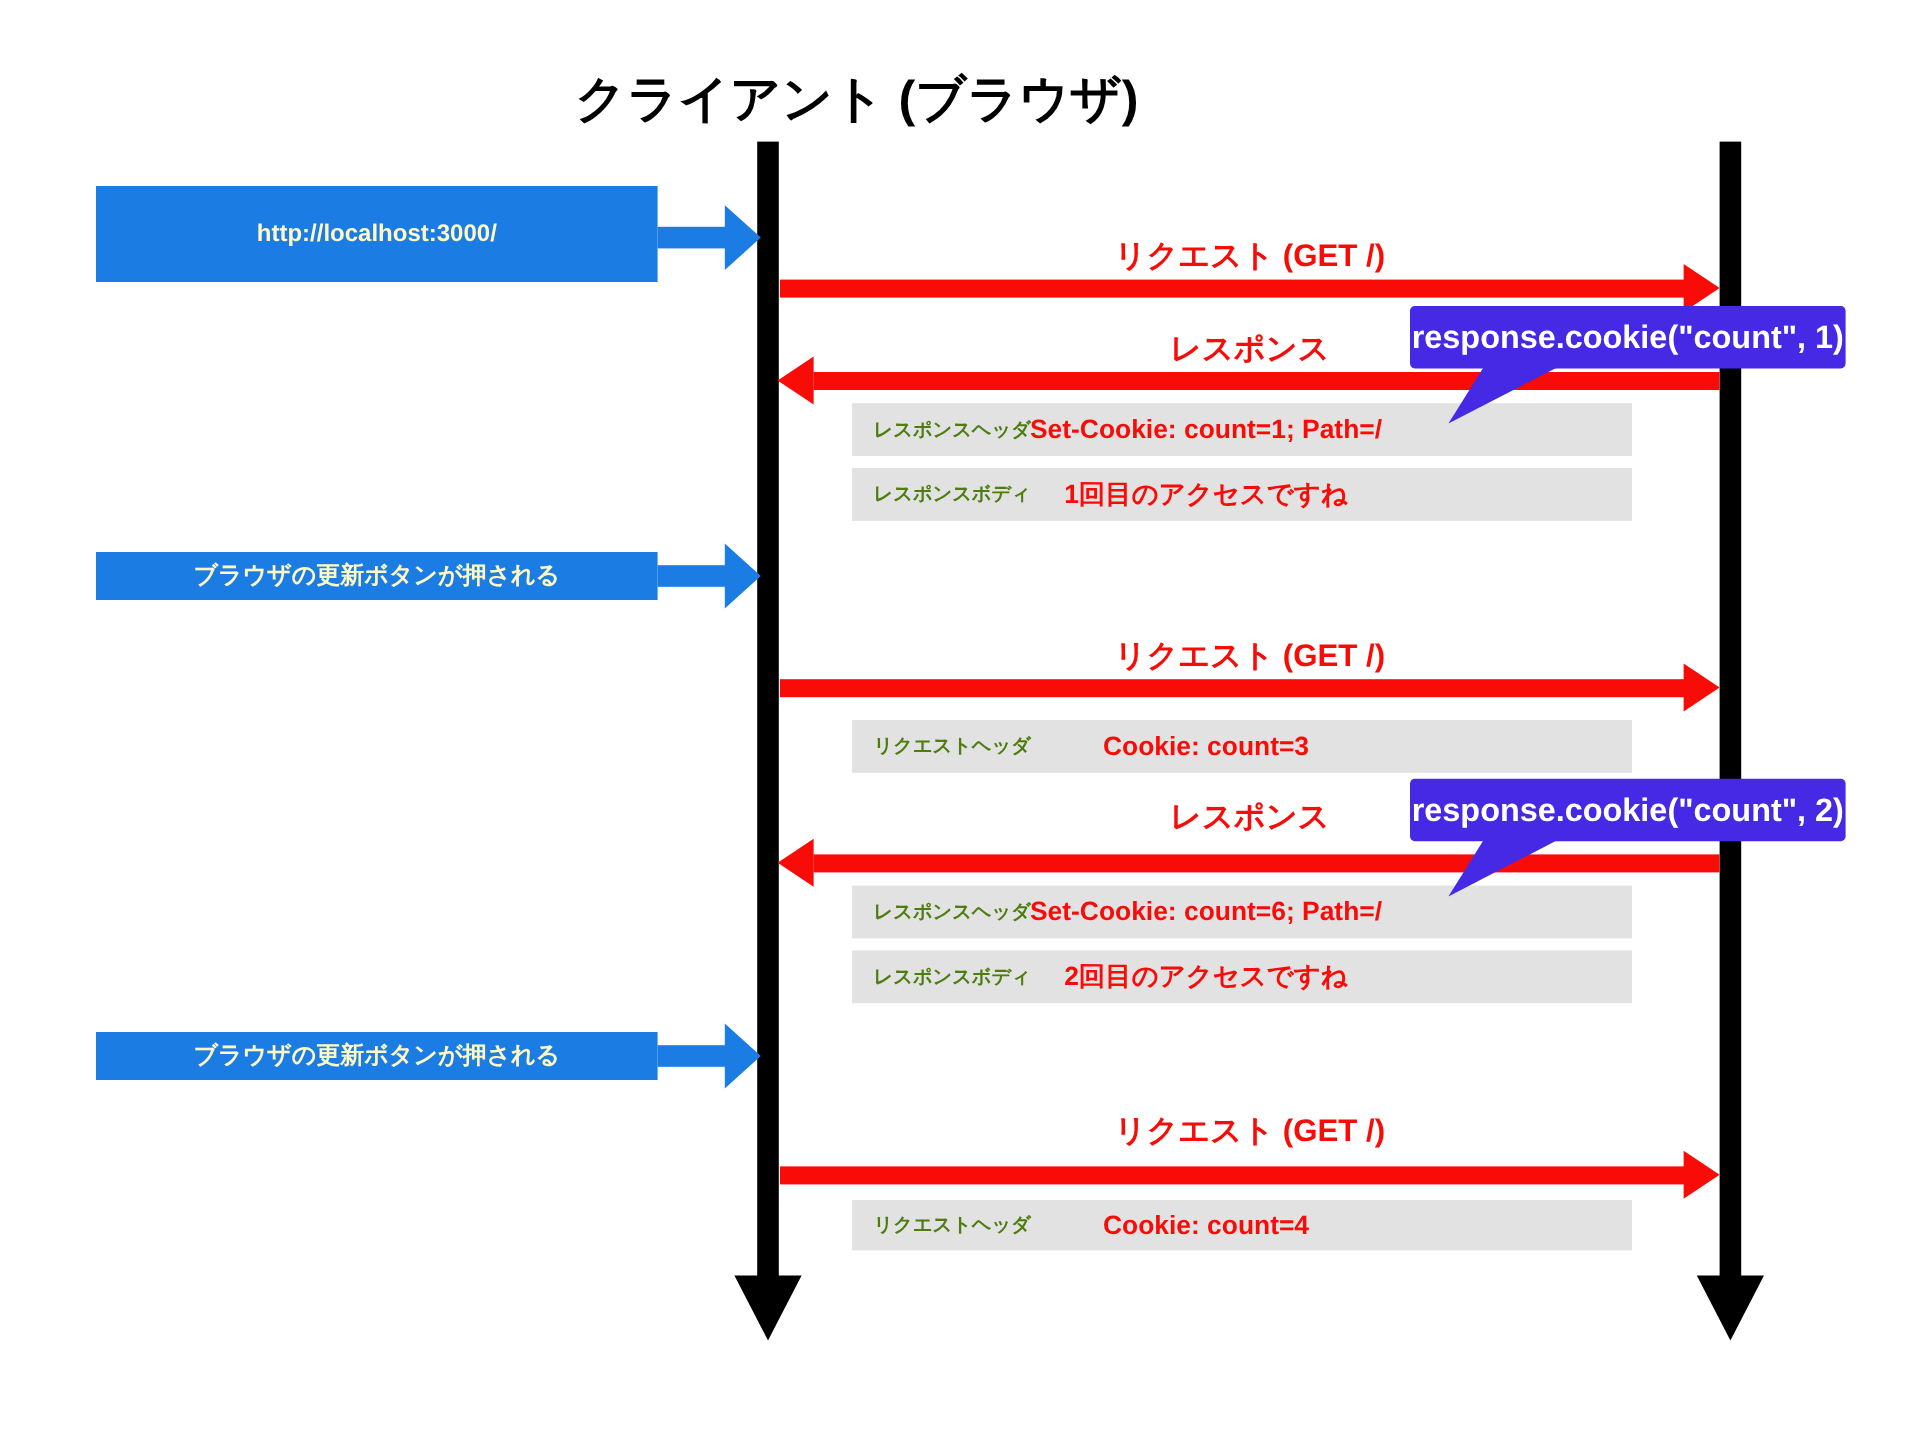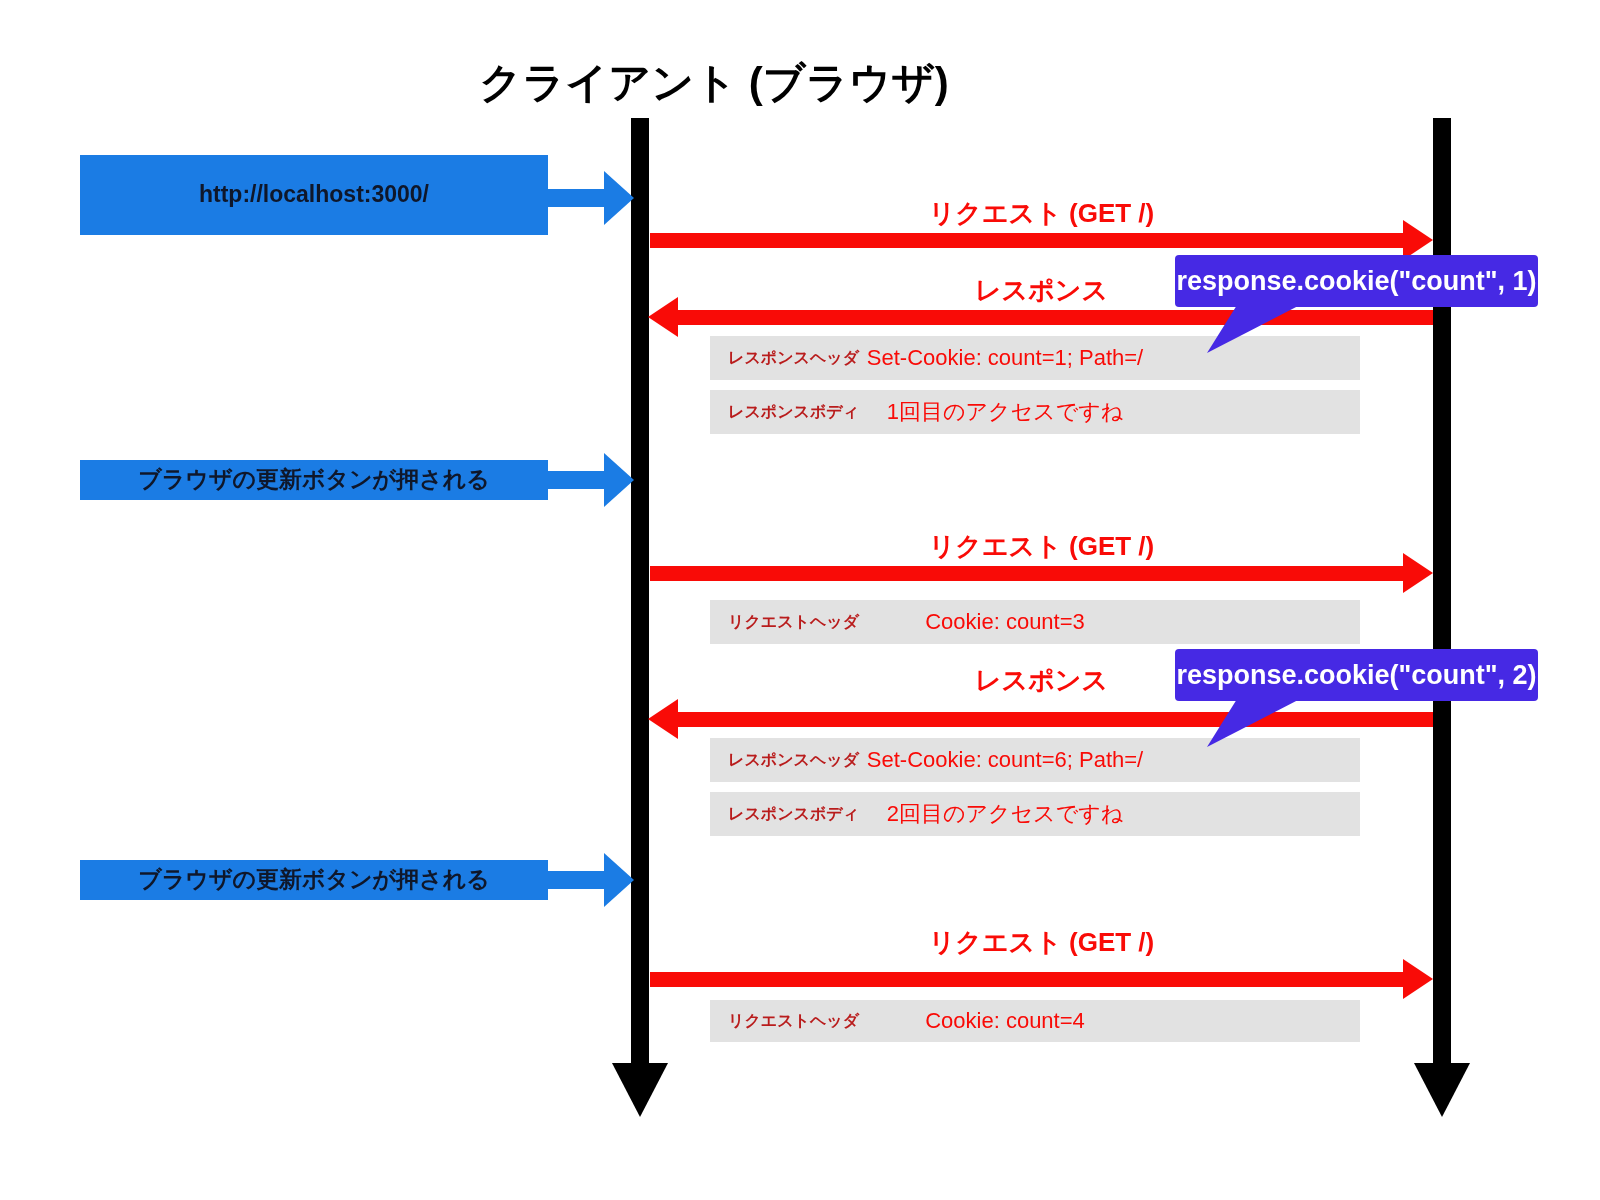--- a/index.html
+++ b/index.html
@@ -13,23 +13,23 @@
     text-align:center;white-space:nowrap;transform:translateX(-50%);
   }
   .lifeline{position:absolute;top:118px;width:18px;height:947px;background:#000;}
   .lifeline-head{
     position:absolute;top:1063px;width:0;height:0;
     border-left:28px solid transparent;border-right:28px solid transparent;
     border-top:54px solid #000;
   }
   
   .event-box{
-    position:absolute;left:80px;width:468px;background:#1b7ce4;color:#0f172a;
+    position:absolute;left:80px;width:468px;background:#1b7ce4;color:#fef9c3;
     display:flex;flex-direction:column;align-items:center;justify-content:center;
-    font-weight:bold;font-size:23px;line-height:1.3;text-align:center;
+    font-weight:bold;font-size:20px;line-height:1.3;text-align:center;
   }
   .event-arrow-bar{position:absolute;left:548px;width:58px;height:18px;background:#1b7ce4;}
   .event-arrow-head{
     position:absolute;left:604px;width:0;height:0;
     border-top:27px solid transparent;border-bottom:27px solid transparent;
     border-left:30px solid #1b7ce4;
   }
   
   .msg-label{
     position:absolute;left:650px;width:783px;text-align:center;
@@ -45,26 +45,26 @@
     position:absolute;width:0;height:0;
     border-top:20px solid transparent;border-bottom:20px solid transparent;
     border-right:30px solid #f90b07;
   }
   
   .detail-box{
     position:absolute;left:710px;width:650px;height:44px;background:#e2e2e2;
   }
   .detail-label{
     position:absolute;left:18px;top:0;height:100%;display:flex;align-items:center;
-    font-size:16px;font-weight:bold;color:#b91c1c;white-space:nowrap;
+    font-size:16px;font-weight:bold;color:#4d7c0f;white-space:nowrap;
   }
   .detail-value{
     position:absolute;left:0;right:60px;top:0;height:100%;
     display:flex;align-items:center;justify-content:center;
-    font-size:22px;font-weight:normal;color:#f90b07;white-space:nowrap;
+    font-size:22px;font-weight:bold;color:#f90b07;white-space:nowrap;
   }
   
   .callout{
     position:absolute;left:1175px;width:363px;height:52px;background:#4629e4;
     color:#fff;font-weight:bold;font-size:27px;border-radius:4px;
     display:flex;align-items:center;justify-content:center;white-space:nowrap;
     z-index:5;
   }
   .callout svg{position:absolute;left:0;top:50px;}
 </style>

